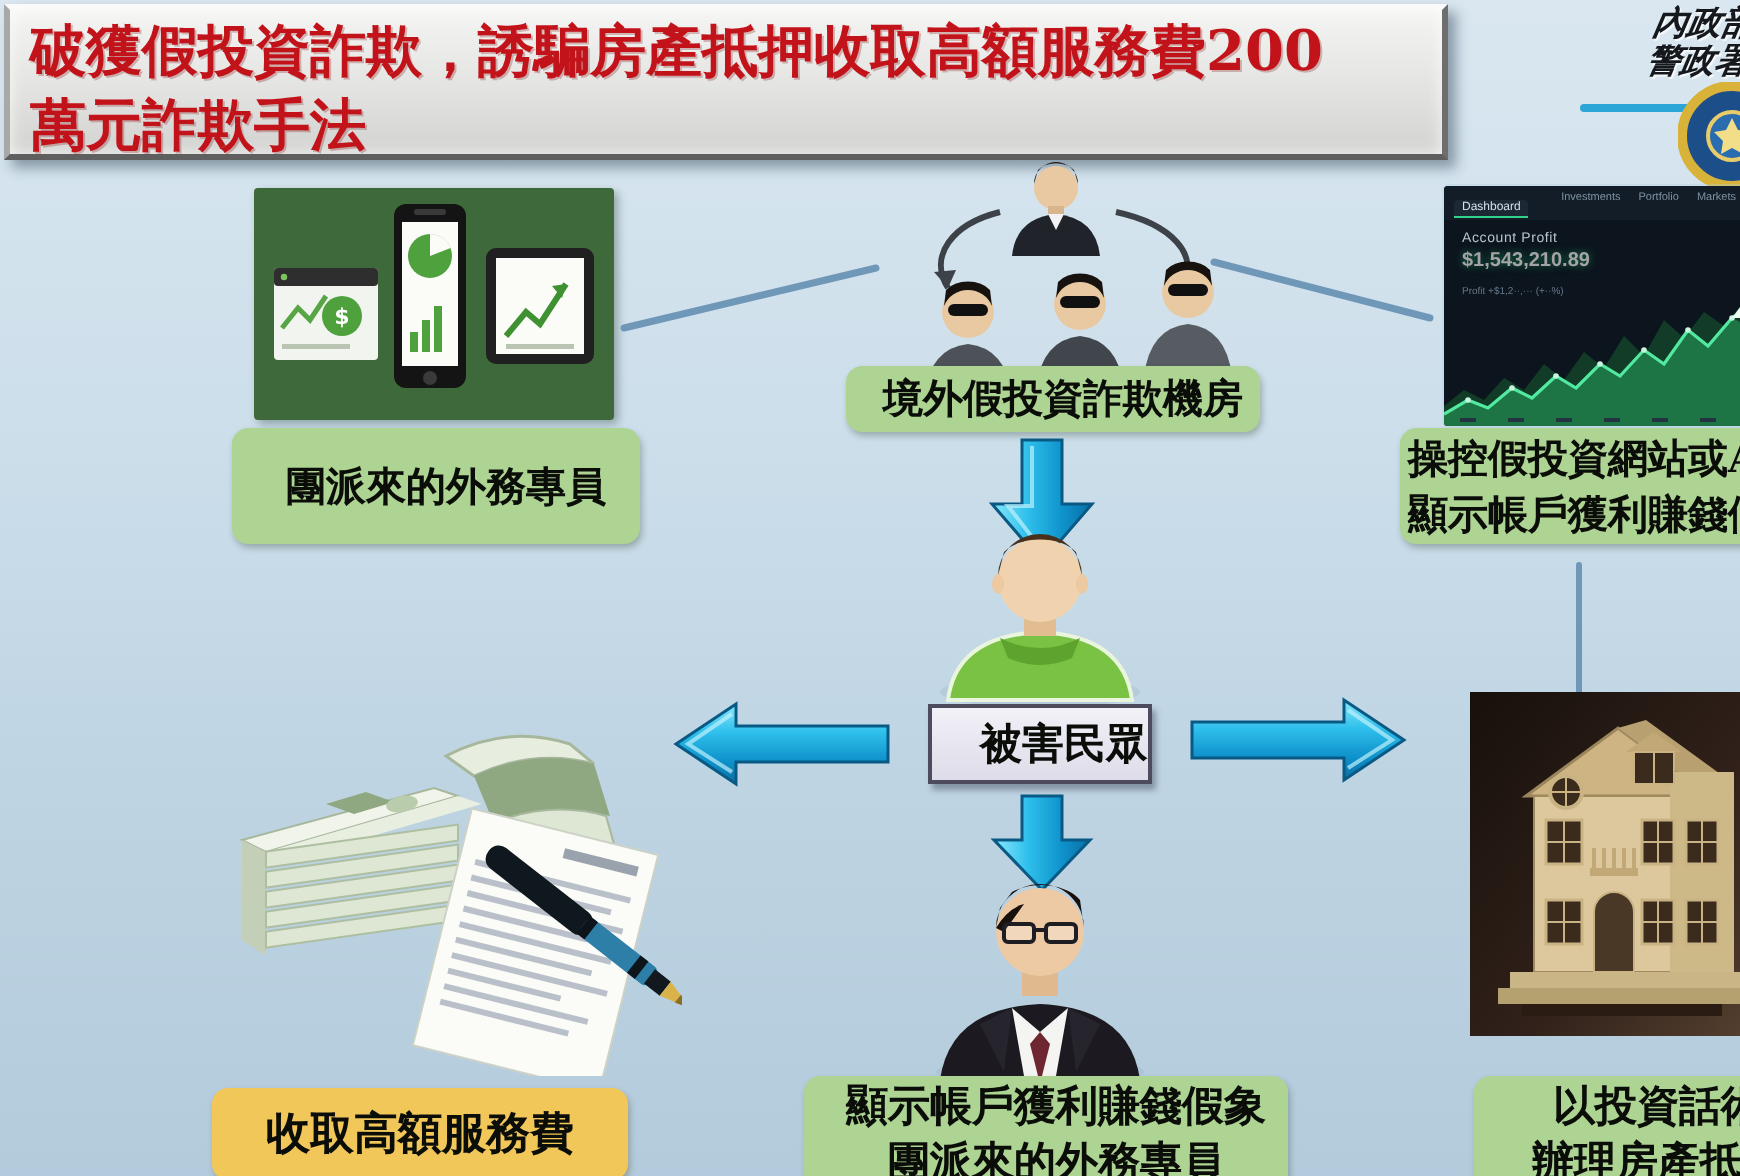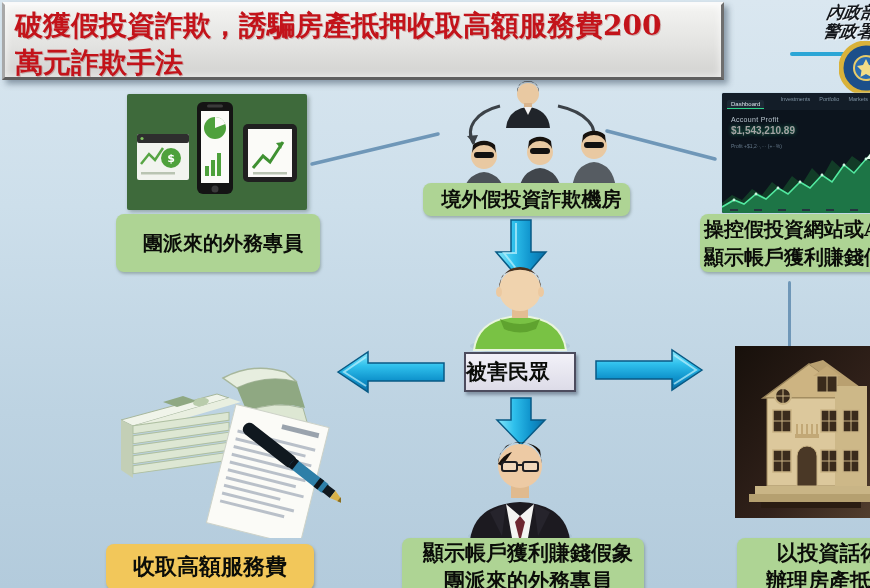--- a/index.html
+++ b/index.html
@@ -50,21 +50,21 @@
   .fee-label {
     left:106px; top:544px; width:208px; height:46px; background:#f2c75a;
     border-radius:8px; font-size:22px; font-weight:700; color:#0b0d09;
     display:flex; align-items:center; justify-content:center;
     font-family:"DejaVu Serif", serif; box-shadow:1px 2px 3px rgba(90,80,40,.35);
   }
   .victim-label {
     left:464px; top:352px; width:112px; height:40px;
     background:linear-gradient(180deg,#f2f1f8,#dddce8);
     border:2px solid #4c4c5e; box-shadow:2px 3px 3px rgba(40,50,70,.4);
-    font-size:21px; font-weight:700; color:#0b0d09; text-align:left; line-height:36px;
+    font-size:21px; font-weight:700; color:#0b0d09; text-align:right; line-height:36px;
     font-family:"DejaVu Serif", serif;
   }
 
   
   .lure-box { left:127px; top:94px; width:180px; height:116px; background:#3e6a3b; border-radius:2px;
               box-shadow:2px 2px 4px rgba(50,70,60,.4); }
 
   
   .dash { left:722px; top:93px; width:152px; height:120px; background:#0c141d; border-radius:2px;
           overflow:hidden; box-shadow:0 0 0 1px rgba(180,210,230,.35); font-family:"Liberation Sans", sans-serif; }

